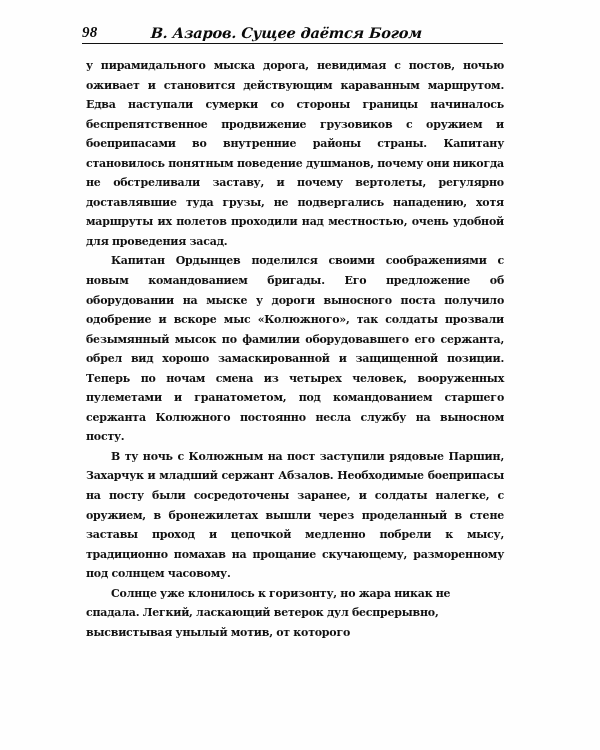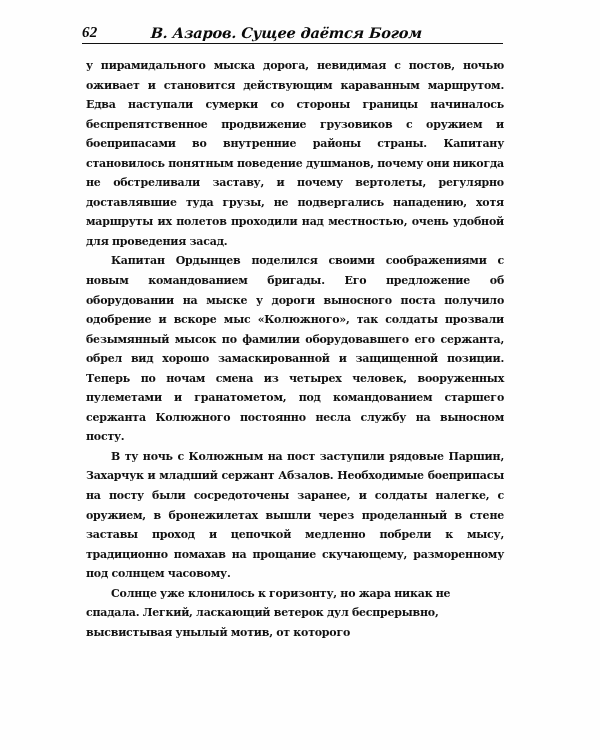--- a/index.html
+++ b/index.html
@@ -88,21 +88,21 @@
   .para:last-child {
     text-align: left;
   }
 </style>
 </head>
 <body>
 
 <div class="page">
 
   <div class="running-head">
-    <span class="folio">62</span>
+    <span class="folio">98</span>
     <span class="head-title">В. Азаров. Сущее даётся Богом</span>
   </div>
 
   <div class="textblock">
     <p class="para first">у пирамидального мыска дорога, невидимая с постов, ночью оживает и становится действующим караванным маршрутом. Едва наступали сумерки со стороны границы начиналось беспрепятственное продвижение грузовиков с оружием и боеприпасами во внутренние районы страны. Капитану становилось понятным поведение душманов, почему они никогда не обстреливали заставу, и почему вертолеты, регулярно доставлявшие туда грузы, не подвергались нападению, хотя маршруты их полетов проходили над местностью, очень удобной для проведения засад.</p>
     <p class="para">Капитан Ордынцев поделился своими соображениями с новым командованием бригады. Его предложение об оборудовании на мыске у дороги выносного поста получило одобрение и вскоре мыс «Колюжного», так солдаты прозвали безымянный мысок по фамилии оборудовавшего его сержанта, обрел вид хорошо замаскированной и защищенной позиции. Теперь по ночам смена из четырех человек, вооруженных пулеметами и гранатометом, под командованием старшего сержанта Колюжного постоянно несла службу на выносном посту.</p>
     <p class="para">В ту ночь с Колюжным на пост заступили рядовые Паршин, Захарчук и младший сержант Абзалов. Необходимые боеприпасы на посту были сосредоточены заранее, и солдаты налегке, с оружием, в бронежилетах вышли через проделанный в стене заставы проход и цепочкой медленно побрели к мысу, традиционно помахав на прощание скучающему, разморенному под солнцем часовому.</p>
     <p class="para">Солнце уже клонилось к горизонту, но жара никак не спадала. Легкий, ласкающий ветерок дул беспрерывно, высвистывая унылый мотив, от которого</p>
   </div>
 

